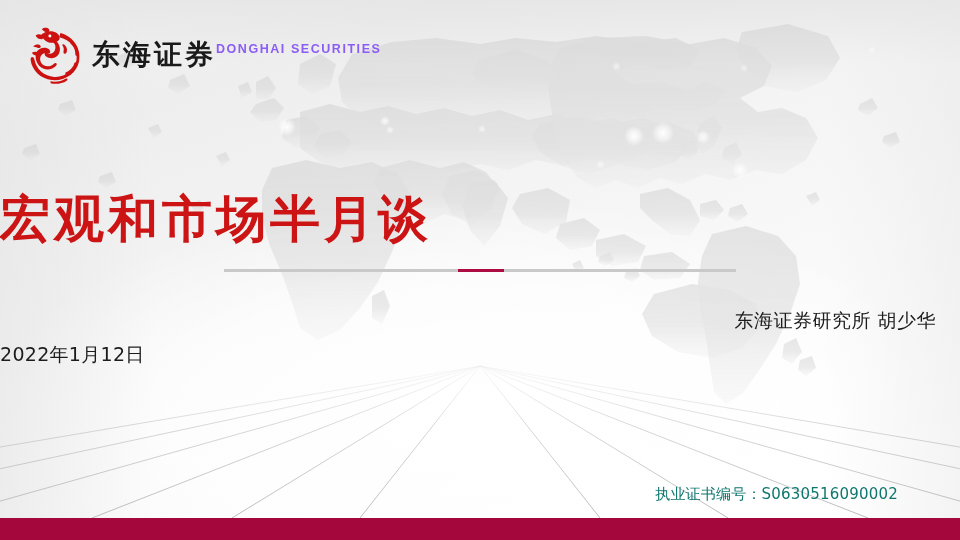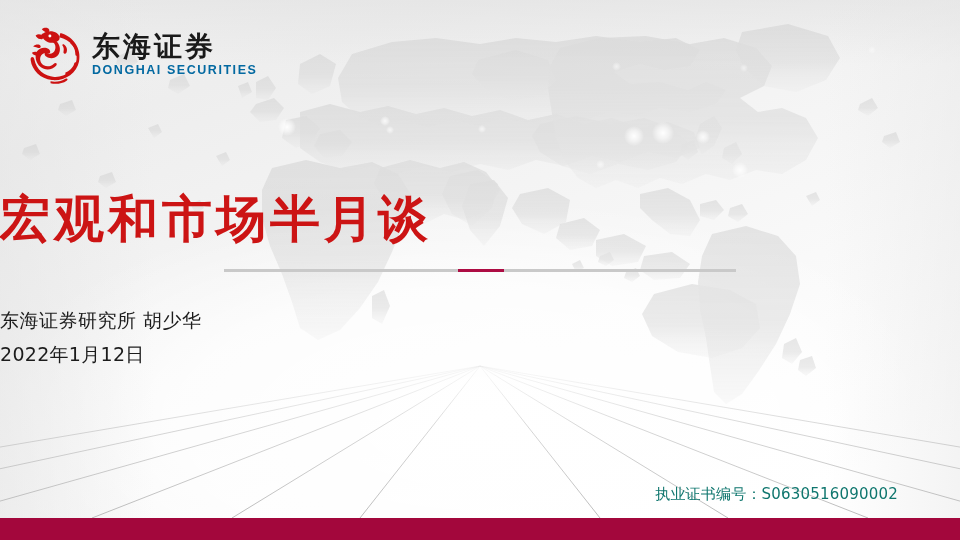--- a/index.html
+++ b/index.html
@@ -86,35 +86,35 @@
     display: flex;
     align-items: center;
     gap: 8px;
   }
   .logo-mark {
     width: 62px;
     height: 62px;
     flex: 0 0 62px;
   }
   .logo-mark svg { display: block; width: 100%; height: 100%; }
-  .logo-text { display: flex; flex-direction: column; justify-content: center; padding-top: 2px; }
+  .logo-text { display: flex; flex-direction: row; justify-content: center; padding-top: 2px; }
   .logo-cn {
     font-family: "DejaVu Sans", "Liberation Sans", sans-serif;
     font-size: 28px;
     font-weight: 700;
     color: #1a1a1a;
     letter-spacing: 3px;
     line-height: 1.05;
     white-space: nowrap;
   }
   .logo-en {
     font-family: "Liberation Sans", sans-serif;
     font-size: 12.5px;
     font-weight: 700;
-    color: #0369a1;
+    color: #8b5cf6;
     letter-spacing: 1.55px;
     line-height: 1.2;
     margin-top: 2px;
     white-space: nowrap;
   }
 
   
   .title {
     position: absolute;
     left: 0;
@@ -145,21 +145,21 @@
     width: 46px;
     height: 3px;
     background: #ad0c43;
   }
 
   .subtitle {
     position: absolute;
     left: 0;
     top: 308px;
     width: 936px;
-    text-align: left;
+    text-align: right;
     font-family: "DejaVu Sans", "Liberation Sans", sans-serif;
     font-size: 19px;
     font-weight: 400;
     color: #1c1c1c;
     letter-spacing: 0.5px;
     white-space: nowrap;
   }
   .date {
     position: absolute;
     left: 0;

